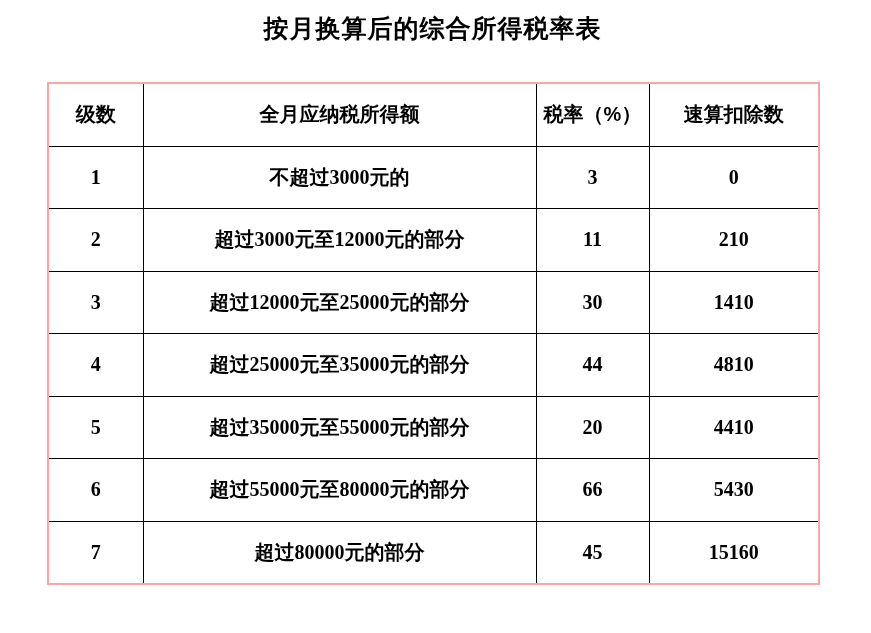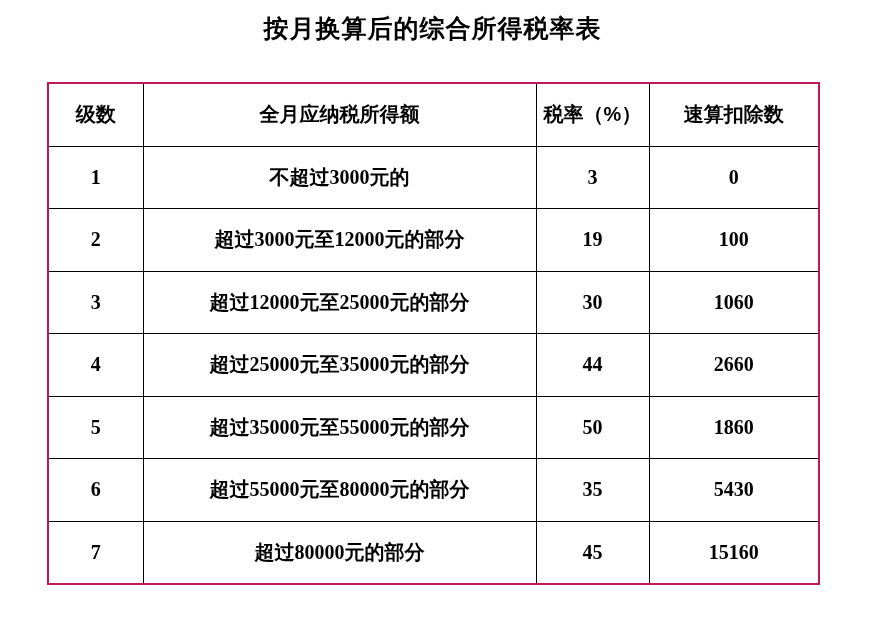--- a/index.html
+++ b/index.html
@@ -28,21 +28,21 @@
     letter-spacing: 1px;
     font-family: "Liberation Serif", "DejaVu Serif", serif;
   }
   table.tax-table {
     position: absolute;
     top: 82px;
     left: 47px;
     width: 771px;
     border-collapse: collapse;
     table-layout: fixed;
-    border: 2px solid #be185d;
+    border: 2px solid #fca5a5;
   }
   table.tax-table th,
   table.tax-table td {
     border: 1.5px solid #000000;
     height: 61.5px;
     text-align: center;
     vertical-align: middle;
     padding: 0;
     font-weight: bold;
     overflow: hidden;
@@ -90,45 +90,45 @@
     <tbody>
       <tr>
         <td class="num">1</td>
         <td>不超过3000元的</td>
         <td class="num">3</td>
         <td class="num">0</td>
       </tr>
       <tr>
         <td class="num">2</td>
         <td>超过3000元至12000元的部分</td>
-        <td class="num">19</td>
-        <td class="num">100</td>
+        <td class="num">11</td>
+        <td class="num">210</td>
       </tr>
       <tr>
         <td class="num">3</td>
         <td>超过12000元至25000元的部分</td>
         <td class="num">30</td>
-        <td class="num">1060</td>
+        <td class="num">1410</td>
       </tr>
       <tr>
         <td class="num">4</td>
         <td>超过25000元至35000元的部分</td>
         <td class="num">44</td>
-        <td class="num">2660</td>
+        <td class="num">4810</td>
       </tr>
       <tr>
         <td class="num">5</td>
         <td>超过35000元至55000元的部分</td>
-        <td class="num">50</td>
-        <td class="num">1860</td>
+        <td class="num">20</td>
+        <td class="num">4410</td>
       </tr>
       <tr>
         <td class="num">6</td>
         <td>超过55000元至80000元的部分</td>
-        <td class="num">35</td>
+        <td class="num">66</td>
         <td class="num">5430</td>
       </tr>
       <tr>
         <td class="num">7</td>
         <td>超过80000元的部分</td>
         <td class="num">45</td>
         <td class="num">15160</td>
       </tr>
     </tbody>
   </table>

